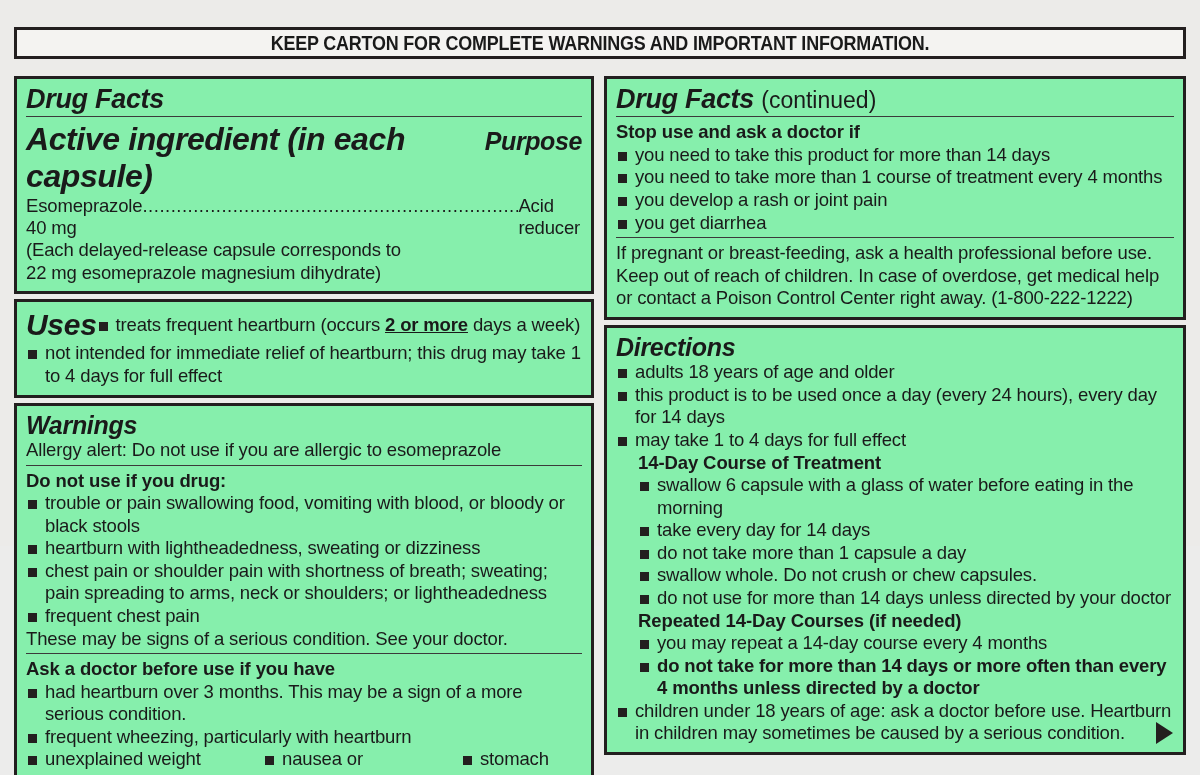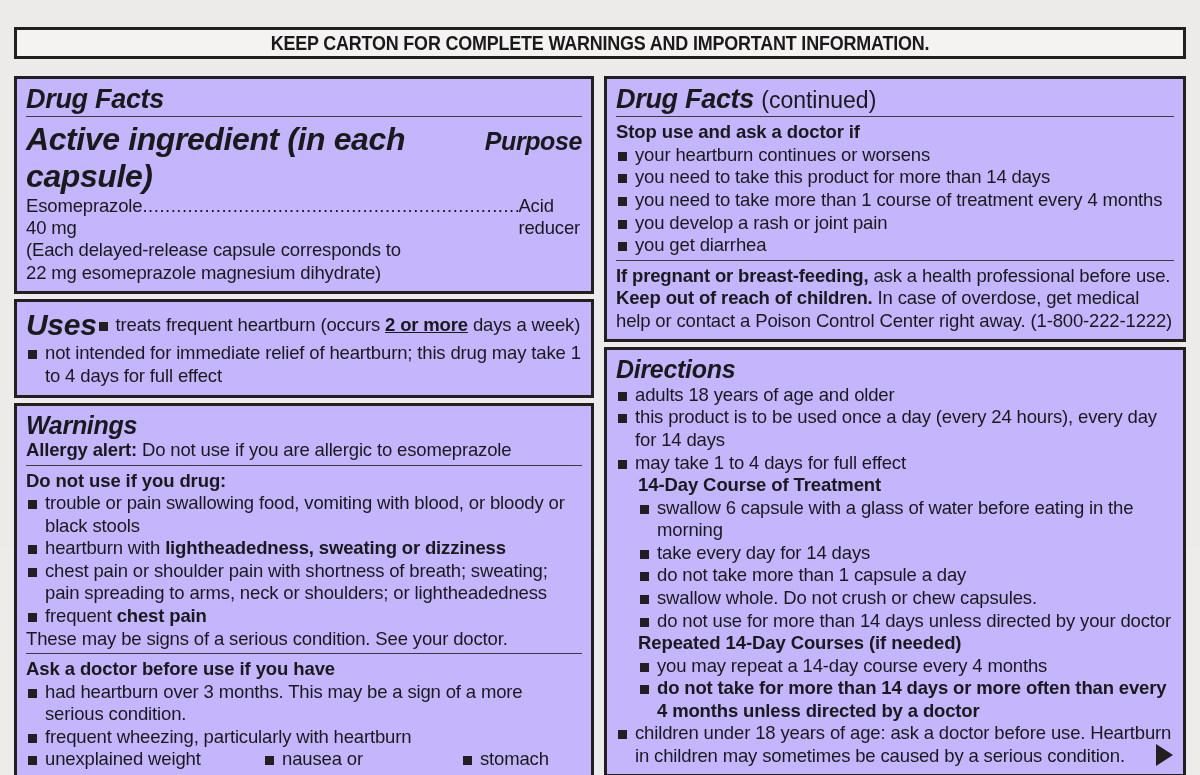--- a/index.html
+++ b/index.html
@@ -50,21 +50,21 @@
   
   .col {
     position: absolute;
     top: 76px;
   }
   .col-left  { left: 14px;  width: 580px; }
   .col-right { left: 604px; width: 582px; }
 
   .panel {
     border: 3px solid #231f1f;
-    background: #c4b5fd;
+    background: #86efac;
     box-sizing: border-box;
     padding: 6px 9px 7px 9px;
     margin-bottom: 5px;
     position: relative;
   }
 
   
   .dfacts-title {
     font-size: 27px;
     font-weight: bold;
@@ -99,21 +99,21 @@
     font-size: 18.5px;
     font-weight: bold;
     line-height: 1.22;
     letter-spacing: -0.1px;
   }
   .txt {
     font-size: 18.5px;
     line-height: 1.22;
     letter-spacing: -0.15px;
   }
-  b { font-weight: bold; }
+  b { font-weight: normal; }
   .uline { text-decoration: underline; font-weight: bold; }
 
   .hr {
     border: 0;
     border-top: 1.6px solid #3a3a3a;
     margin: 3px 0 4px 0;
   }
 
   
   .ai-head {
@@ -301,21 +301,20 @@
 
   </div>
 
   <div class="col col-right">
 
     <div class="panel">
       <div class="dfacts-title"><span>Drug Facts</span> <span class="cont">(continued)</span></div>
       <hr class="hr">
       <div class="subhead">Stop use and ask a doctor if</div>
       <ul class="blist">
-        <li>your heartburn continues or worsens</li>
         <li>you need to take this product for more than 14 days</li>
         <li>you need to take more than 1 course of treatment every 4 months</li>
         <li>you develop a rash or joint pain</li>
         <li>you get diarrhea</li>
       </ul>
       <hr class="hr">
       <div class="txt"><b>If pregnant or breast-feeding,</b><span> ask a health professional before use.</span></div>
       <div class="txt"><b>Keep out of reach of children.</b><span> In case of overdose, get medical help or contact a Poison Control Center right away. (1-800-222-1222)</span></div>
     </div>
 

